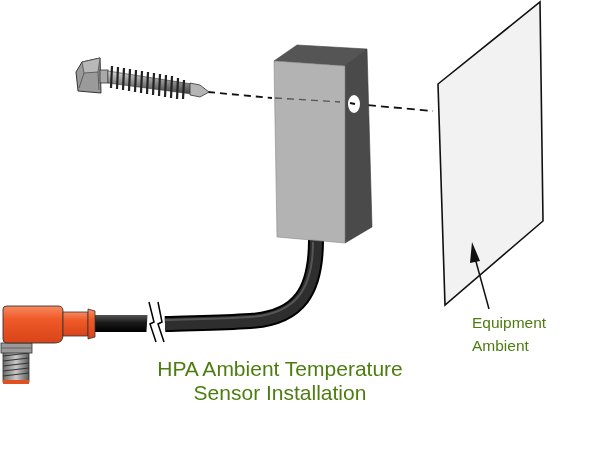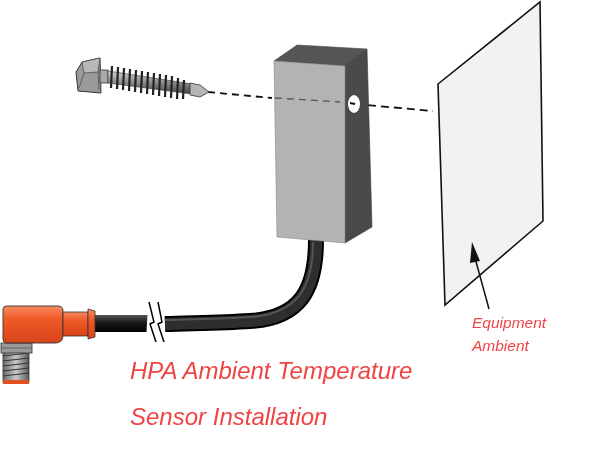--- a/index.html
+++ b/index.html
@@ -1,25 +1,24 @@
 <!DOCTYPE html>
 <html><head>
   <meta charset="utf-8">
   <style>
     html, body { margin: 0; padding: 0; background: #ffffff; }
     body { width: 602px; height: 455px; overflow: hidden; position: relative; }
     #stage { position: absolute; left: 0; top: 0; width: 602px; height: 455px; }
     .label {
       position: absolute;
       font-family: "Liberation Sans", sans-serif;
-      font-style: italic;
-      color: #ef4444;
+      color: #4d7c0f;
       white-space: nowrap;
     }
-    .title-line { font-size: 24px; text-align: left; width: 300px; }
+    .title-line { font-size: 21px; text-align: center; width: 300px; }
     .callout-line { font-size: 15.5px; }
   </style>
 </head>
 <body>
 
 <div id="stage">
   <svg width="602" height="455" viewBox="0 0 602 455" xmlns="http://www.w3.org/2000/svg">
     <defs>
       <linearGradient id="cableGrad" x1="0" y1="0" x2="0" y2="1">
         <stop offset="0" stop-color="#555"></stop>
@@ -132,17 +131,17 @@
       <line x1="275" y1="98" x2="340" y2="102" stroke="#555" stroke-width="1.3" stroke-dasharray="7,5"></line>
     </g>
 
     <g>
       <line x1="489" y1="309" x2="475" y2="258" stroke="#111" stroke-width="1.5"></line>
       <polygon points="472,242 480,261 470,263" fill="#111"></polygon>
     </g>
   </svg>
 
   <div class="label title-line" style="left:130px; top:357px;">HPA Ambient Temperature</div>
-  <div class="label title-line" style="left:130px; top:403px;">Sensor Installation</div>
+  <div class="label title-line" style="left:130px; top:381px;">Sensor Installation</div>
 
   <div class="label callout-line" style="left:472px; top:314px;">Equipment</div>
   <div class="label callout-line" style="left:472px; top:337px;">Ambient</div>
 </div>
 
 </body></html>

